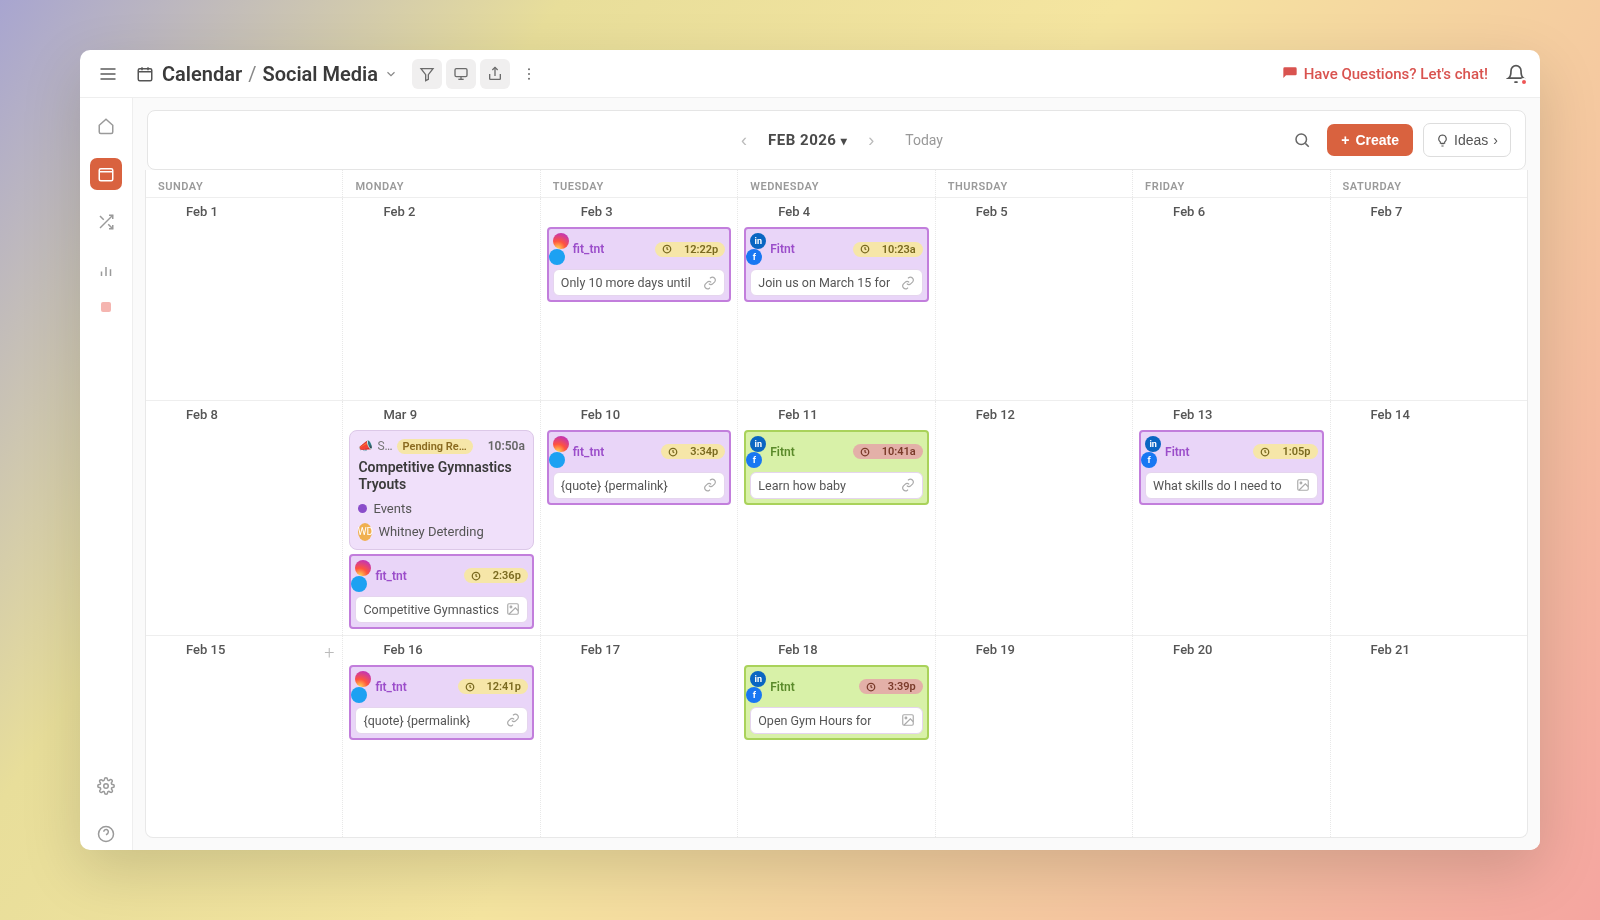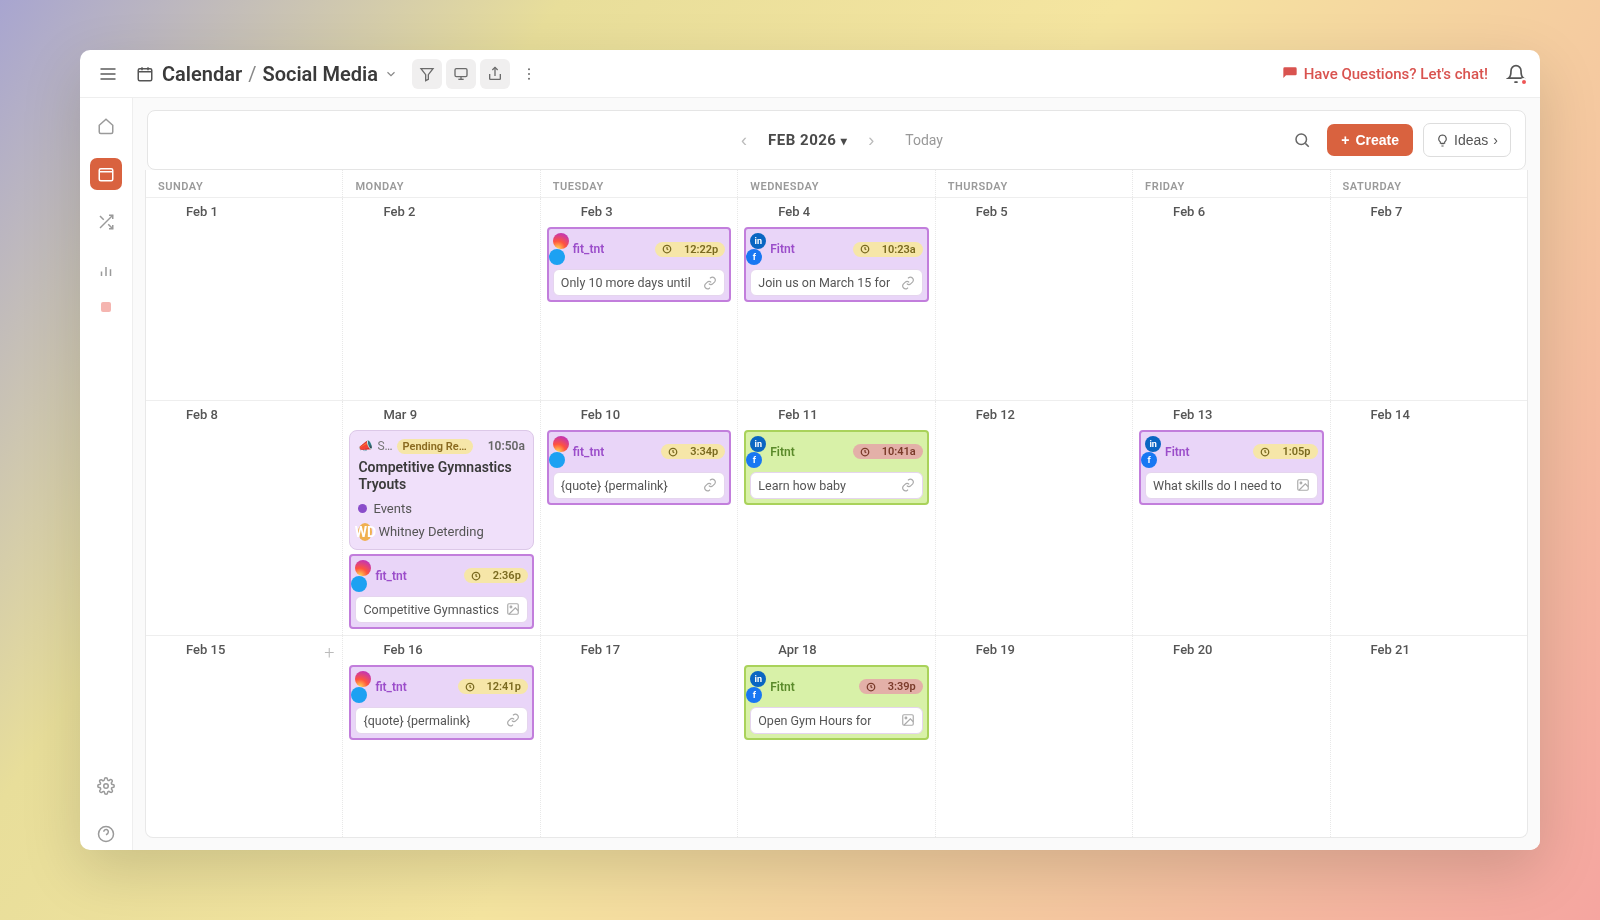--- a/index.html
+++ b/index.html
@@ -78,21 +78,21 @@
 .time-pill.grn{ background:#e3b0a8; color:#7a3a2a;}
 .preview{ background:#fff; border:1px solid #e5d5ee; border-radius:6px; padding:5px 7px; margin-top:4px; display:flex; align-items:center; gap:4px; color:#555; white-space:nowrap; overflow:hidden;}
 .preview .lnk{ margin-left:auto; color:#aaa; flex-shrink:0;}
 .big-card{ background:#f0e0fa; border:1px solid #dcc8e8; border-radius:8px; padding:8px; margin-top:4px;}
 .big-card .line1{ display:flex; align-items:center; gap:4px; font-size:12px;}
 .status-pill{ background:#f6e6a8; color:#8a6a20; border-radius:10px; padding:1px 6px; font-size:11px; font-weight:600; white-space:nowrap; overflow:hidden; text-overflow:ellipsis; max-width:90px;}
 .big-card .time{ margin-left:auto; font-size:12px; color:#666; font-weight:600;}
 .big-card .title{ font-weight:600; color:#3a3a3a; margin-top:5px; font-size:14px; line-height:1.25;}
 .big-card .row{ display:flex; align-items:center; gap:6px; margin-top:7px; font-size:13px; color:#555;}
 .evdot{ width:9px; height:9px; border-radius:50%; background:#8a4dca;}
-.avatar{ width:14px; height:18px; border-radius:50%; background:#f0b050; color:#fff; font-size:14px; display:flex; align-items:center; justify-content:center; font-weight:bold;}
+.avatar{ width:14px; height:18px; border-radius:50%; background:#f0b050; color:#fff; font-size:10px; display:flex; align-items:center; justify-content:center; font-weight:normal;}
 svg{display:block}
 </style>
 </head>
 <body>
 
 <div class="window">
   <div class="topbar">
     <div class="hamburger">
       <svg viewBox="0 0 24 24" fill="none" stroke="currentColor" stroke-width="2">
           <line x1="3" y1="6" x2="21" y2="6"></line>
@@ -500,21 +500,21 @@
                         <path d="M14 11a5 5 0 00-7 0l-3 3a5 5 0 007 7l1-1"></path>
                       </svg>
                     </span>
     </div>
   </div>
               </div>
               <div class="day">
                 <div class="date-label">Feb 17</div>
               </div>
               <div class="day">
-                <div class="date-label">Apr 18</div>
+                <div class="date-label">Feb 18</div>
                 <div class="card lime">
     <div class="card-head">
       <span class="micro-icons">
                       <span class="micro m-in">in</span>
                       <span class="micro m-fb">f</span>
                     </span>
       <span class="acct grn">Fitnt</span>
       <span class="time-pill grn">
                       <svg width="10" height="10" viewBox="0 0 24 24" fill="none" stroke="currentColor" stroke-width="3">
                         <circle cx="12" cy="12" r="9"></circle>

